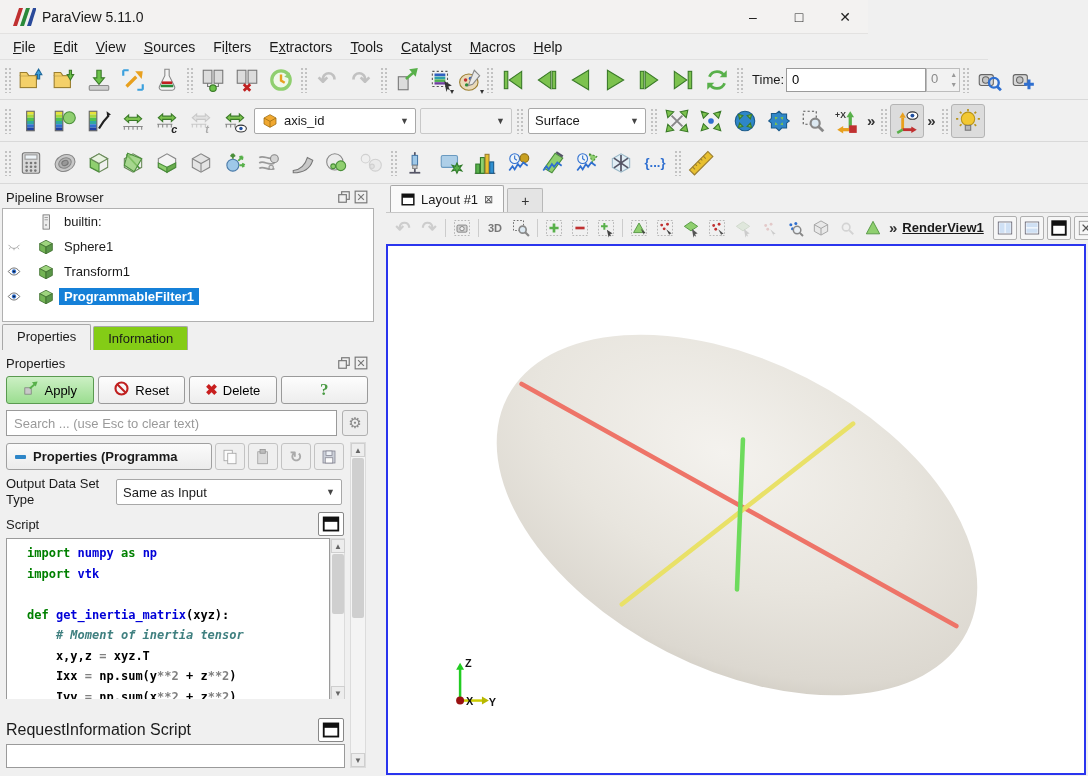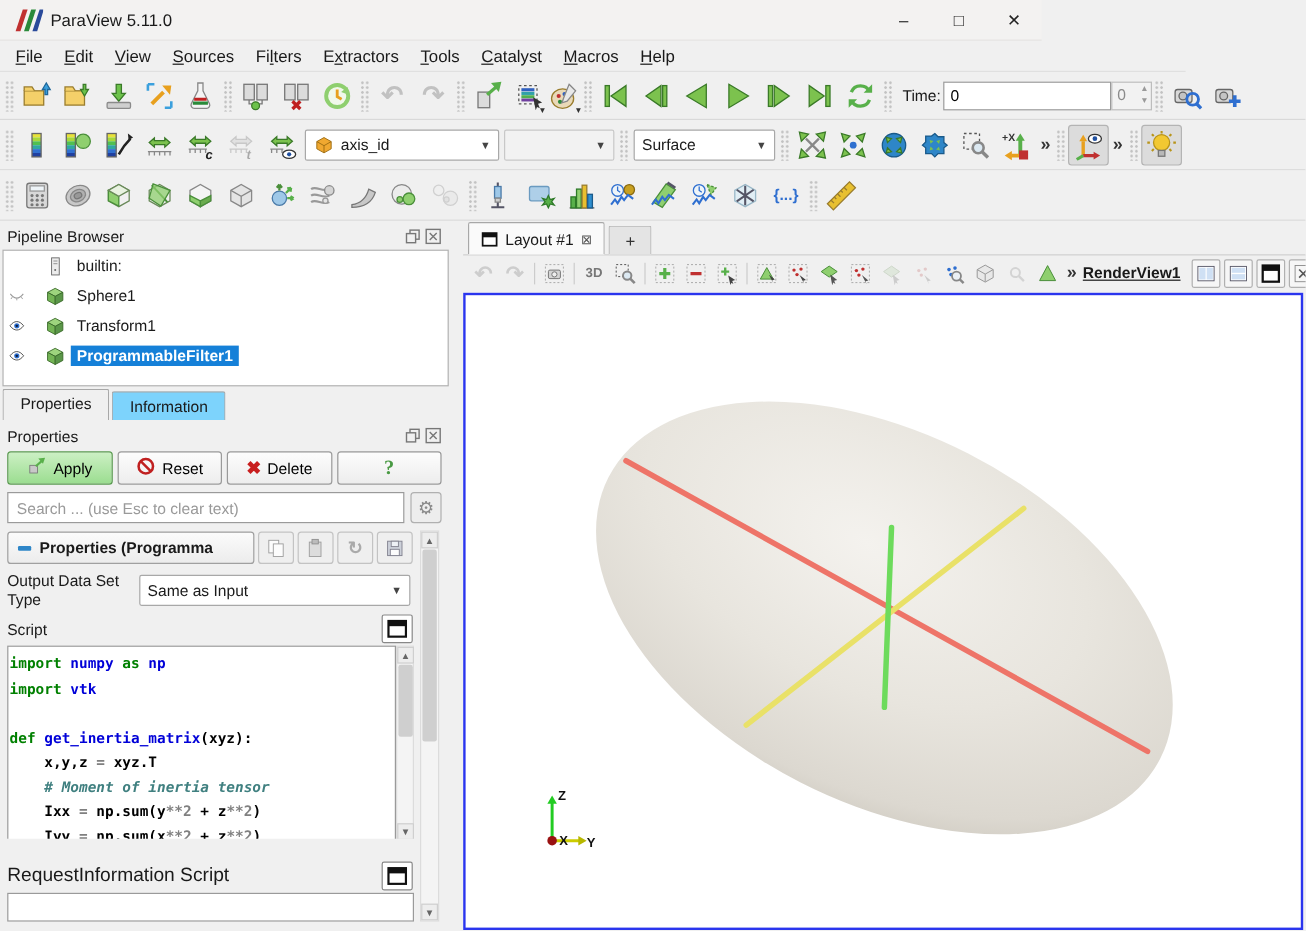--- a/index.html
+++ b/index.html
@@ -54,21 +54,21 @@
   #pb-tree { position:absolute; left:2px; top:24px; width:372px; height:114px; background:#fff; border:1px solid #b0b0b0; overflow:hidden; }
   .pbrow { display:flex; align-items:center; height:25px; position:relative; }
   .pbrow .eye { width:22px; display:flex; justify-content:center; }
   .pbrow .eye svg { width:18px; height:13px; }
   .pbrow .nodeicon { width:18px; height:18px; margin:0 4px 0 12px; }
   .pbrow .nodeicon svg { width:18px; height:18px; }
   .pbrow .lbl { padding:1px 5px; font-size:13px; }
   .pbrow.selected .lbl { background:#1580d8; color:#fff; font-weight:bold; }
 
   #proptabs { position:absolute; left:0; top:140px; width:378px; height:26px; display:flex; align-items:flex-end; padding-left:2px; }
-  .ptab { height:24px; padding:4px 14px; font-size:13px; border:1px solid #a8a8a8; border-bottom:none; background:#7dd3fc; margin-right:2px; border-radius:2px 2px 0 0; }
+  .ptab { height:24px; padding:4px 14px; font-size:13px; border:1px solid #a8a8a8; border-bottom:none; background:#84cc16; margin-right:2px; border-radius:2px 2px 0 0; }
   .ptab.active { background:#f0f0f0; height:26px; font-weight:normal; }
 
   #props-header { position:absolute; left:0; top:169px; width:374px; height:20px; }
 
   #btnrow { position:absolute; left:6px; top:192px; width:362px; height:28px; display:flex; gap:4px; }
   .pbtn { flex:1; height:28px; border:1px solid #9a9a9a; border-radius:3px; background:linear-gradient(#fdfdfd,#ededed); display:flex; align-items:center; justify-content:center; gap:5px; font-size:13px; }
   .pbtn svg { width:17px; height:17px; }
   .pbtn.apply { background:linear-gradient(#ccf0c4,#9bdd90); border-color:#5a9a50; }
   .pbtn .qmark { color:#4a9a44; font-weight:bold; font-size:17px; font-family:"Liberation Serif",serif; }
 
@@ -91,21 +91,21 @@
 
   #outputrow { position:absolute; left:6px; top:36px; width:338px; display:flex; align-items:center; gap:6px; }
   #outputrow .flabel { width:102px; font-size:13px; line-height:1.25; }
   #outputrow .combo { flex:1; height:26px; }
 
   #scriptrow { position:absolute; left:6px; top:72px; width:338px; display:flex; align-items:center; }
   #scriptrow .flabel { font-size:13px; }
   .expandbtn { margin-left:auto; width:26px; height:24px; border:1px solid #888; border-radius:2px; background:#fff; display:flex; align-items:center; justify-content:center; }
   .expandbtn svg { width:18px; height:16px; }
 
-  #editor { position:absolute; left:6px; top:98px; width:324px; height:163px; background:#fff; border:1px solid #9a9a9a; overflow:hidden; padding:4px 2px 0 1px; }
+  #editor { position:absolute; left:6px; top:98px; width:324px; height:163px; background:#fff; border:1px solid #9a9a9a; overflow:hidden; padding:4px 2px 0 20px; }
   .codeline { font-family:"DejaVu Sans Mono", monospace; font-size:12px; font-weight:bold; line-height:20.5px; white-space:pre; }
   .codeline .kw { color:#008000; }
   .codeline .nm { color:#0000d8; }
   .codeline .cm { color:#408080; font-style:italic; font-weight:bold; }
   .codeline .op { color:#808080; }
   .codeline .pl { color:#000; }
   #edvscroll { position:absolute; left:330px; top:98px; width:15px; height:163px; background:#f4f4f4; border:1px solid #dcdcdc; }
 
   #reqrow { position:absolute; left:6px; top:534px; width:338px; display:flex; align-items:center; }
   #reqrow .flabel { font-size:16px; }
@@ -914,22 +914,22 @@
               <rect x="2" y="2" width="20" height="6" fill="#111"></rect>
             </svg>
           </span>
       </div>
 
       <div id="editor">
           <div class="codeline"><span class="kw">import</span><span class="pl"> </span><span class="nm">numpy</span><span class="pl"> </span><span class="kw">as</span><span class="pl"> </span><span class="nm">np</span></div>
           <div class="codeline"><span class="kw">import</span><span class="pl"> </span><span class="nm">vtk</span></div>
           <div class="codeline">&nbsp;</div>
           <div class="codeline"><span class="kw">def</span><span class="pl"> </span><span class="nm">get_inertia_matrix</span><span class="pl">(xyz):</span></div>
+          <div class="codeline"><span class="pl">    </span><span class="cm"># Moment of inertia tensor</span></div>
           <div class="codeline"><span class="pl">    x,y,z </span><span class="op">=</span><span class="pl"> xyz.T</span></div>
-          <div class="codeline"><span class="pl">    </span><span class="cm"># Moment of inertia tensor</span></div>
           <div class="codeline"><span class="pl">    Ixx </span><span class="op">=</span><span class="pl"> np.sum(y</span><span class="op">**2</span><span class="pl"> + z</span><span class="op">**2</span><span class="pl">)</span></div>
           <div class="codeline"><span class="pl">    Iyy </span><span class="op">=</span><span class="pl"> np.sum(x</span><span class="op">**2</span><span class="pl"> + z</span><span class="op">**2</span><span class="pl">)</span></div>
         </div>
       <div id="edvscroll">
         <span class="sbarrow" style="top:0;">▲</span>
         <span class="sbthumb" style="top:15px;height:60px;"></span>
         <span class="sbarrow" style="bottom:0;">▼</span>
       </div>
 
     </div>

